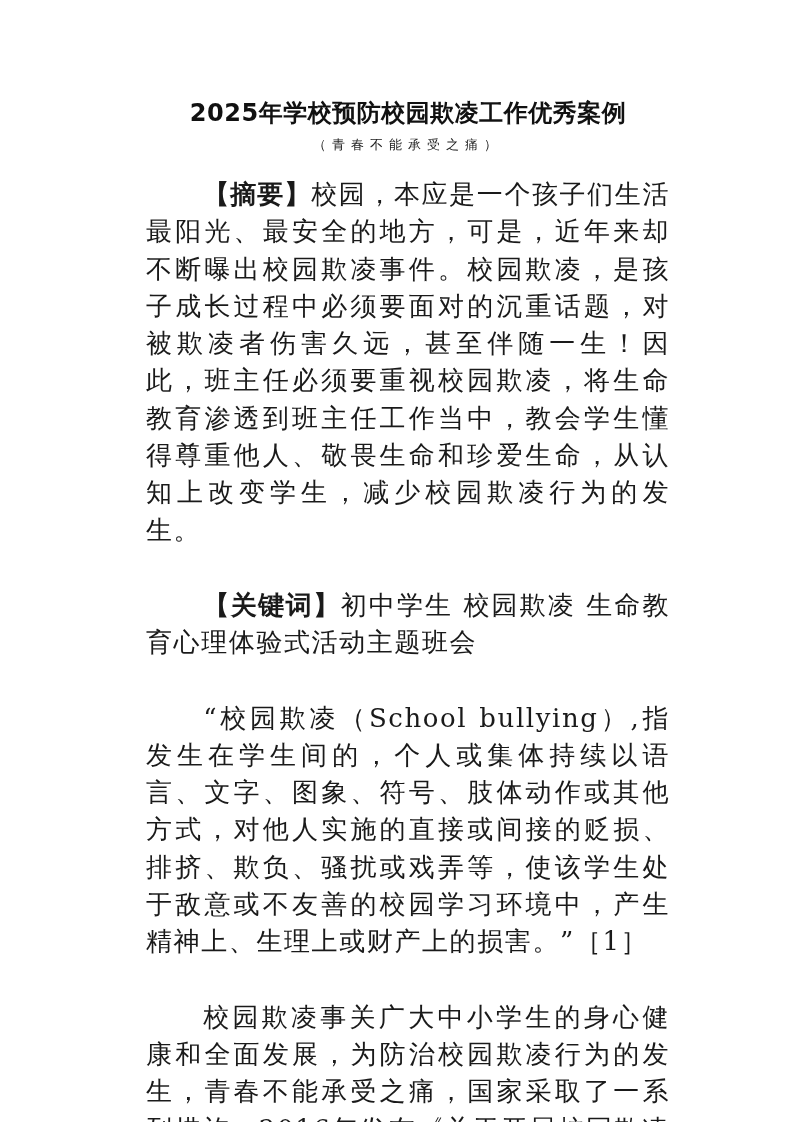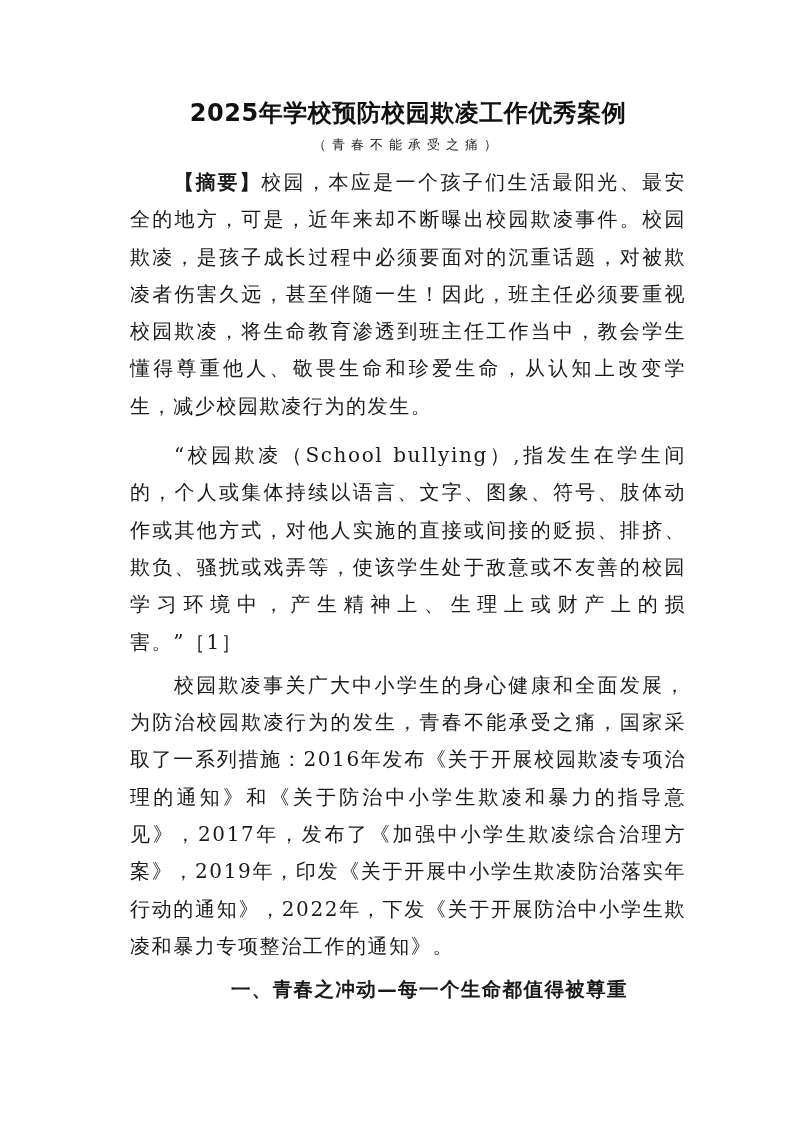--- a/index.html
+++ b/index.html
@@ -33,23 +33,23 @@
     }
     .subtitle {
       text-align: center;
       font-size: 13px;
       line-height: 30px;
       margin: 0 0 4px 0;
       letter-spacing: 6px;
       color: #222;
     }
     .para {
-      font-size: 20px;
+      font-size: 26px;
       line-height: 37.3px;
-      margin: 0;
+      margin: 16px;
       text-align: justify;
       letter-spacing: 1.6px;
       text-indent: 2.2em;
       word-break: break-all;
     }
     .label {
       font-family: "DejaVu Sans", "Liberation Sans", sans-serif;
       font-weight: bold;
       letter-spacing: 1px;
     }
@@ -69,20 +69,21 @@
 <body>
 
 <div class="page">
   <h1 class="title">2025年学校预防校园欺凌工作优秀案例</h1>
   <p class="subtitle">（青春不能承受之痛）</p>
 
   <p class="para"><span class="label">【摘要】</span><span>校园，本应是一个孩子们生活最阳光、最安全的地方，可是，近年来却不断曝出校园欺凌事件。校园欺凌，是孩子成长过程中必须要面对的沉重话题，对被欺凌者伤害久远，甚至伴随一生！因此，班主任必须要重视校园欺凌，将生命教育渗透到班主任工作当中，教会学生懂得尊重他人、敬畏生命和珍爱生命，从认知上改变学生，减少校园欺凌行为的发生。</span></p>
 
   <div class="gap"></div>
 
+  <p class="para"><span class="label">【关键词】</span><span>初中学生 校园欺凌 生命教 育心理体验式活动主题班会</span></p>
 
   <div class="gap"></div>
 
   <p class="para">“校园欺凌（School bullying）,指发生在学生间的，个人或集体持续以语言、文字、图象、符号、肢体动作或其他方式，对他人实施的直接或间接的贬损、排挤、欺负、骚扰或戏弄等，使该学生处于敌意或不友善的校园学习环境中，产生精神上、生理上或财产上的损害。”［1］</p>
 
   <div class="gap"></div>
 
   <p class="para">校园欺凌事关广大中小学生的身心健康和全面发展，为防治校园欺凌行为的发生，青春不能承受之痛，国家采取了一系列措施：2016年发布《关于开展校园欺凌专项治理的通知》和《关于防治中小学生欺凌和暴力的指导意见》，2017年，发布了《加强中小学生欺凌综合治理方案》，2019年，印发《关于开展中小学生欺凌防治落实年行动的通知》，2022年，下发《关于开展防治中小学生欺凌和暴力专项整治工作的通知》。</p>
 
   <h2 class="heading">一、青春之冲动—每一个生命都值得被尊重</h2>

